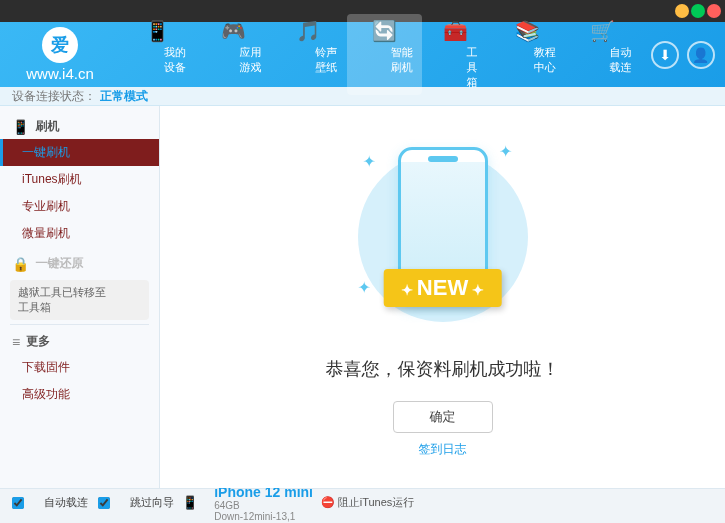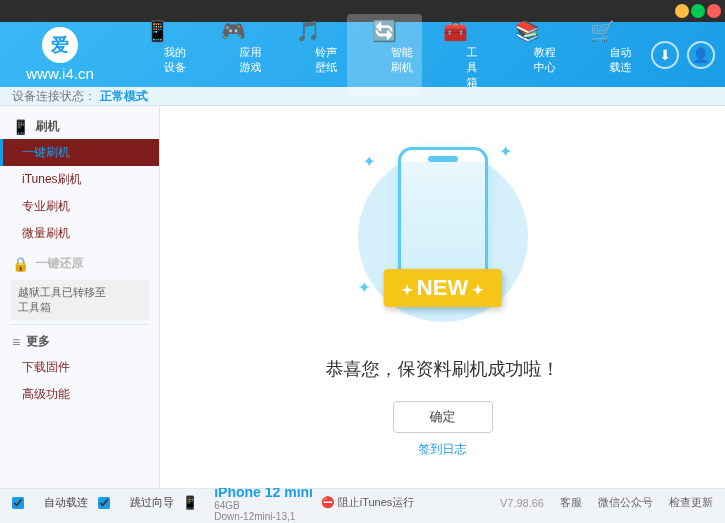--- a/index.html
+++ b/index.html
@@ -490,19 +490,13 @@
         <span class="device-name">iPhone 12 mini</span>
         <span class="device-detail">64GB</span>
         <span class="device-detail">Down-12mini-13,1</span>
       </div>
     </div>
     <div class="bottom-stop">
       <span>⛔</span>
       <span>阻止iTunes运行</span>
     </div>
   </div>
-  <div class="bottom-right">
-    <span class="version-text">V7.98.66</span>
-    <a>客服</a>
-    <a>微信公众号</a>
-    <a>检查更新</a>
-  </div>
 </div>
 
 </body></html>

